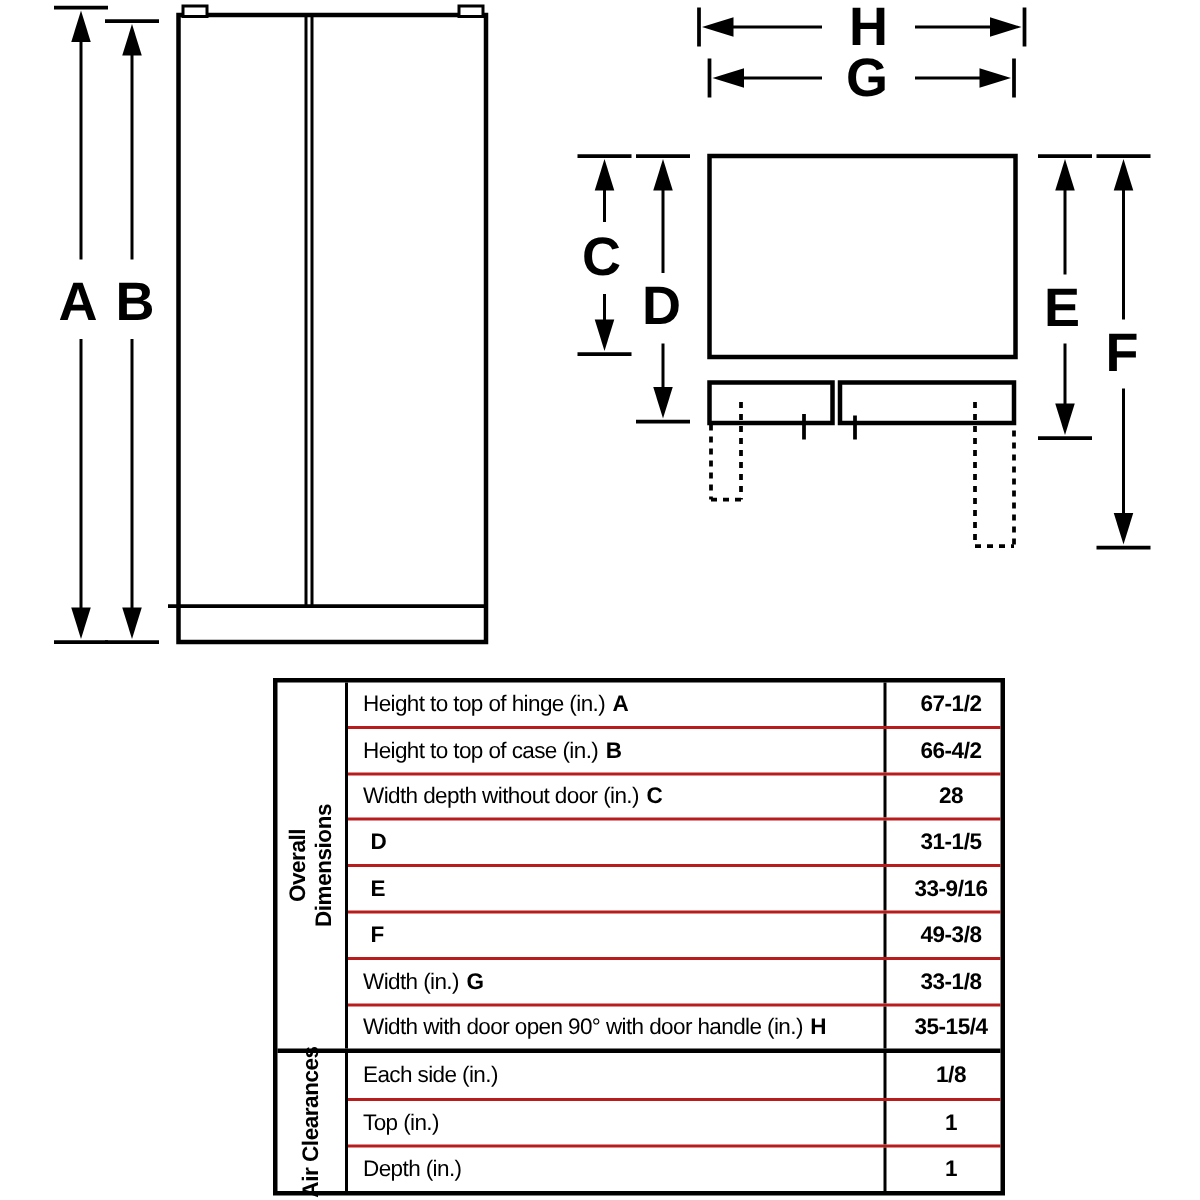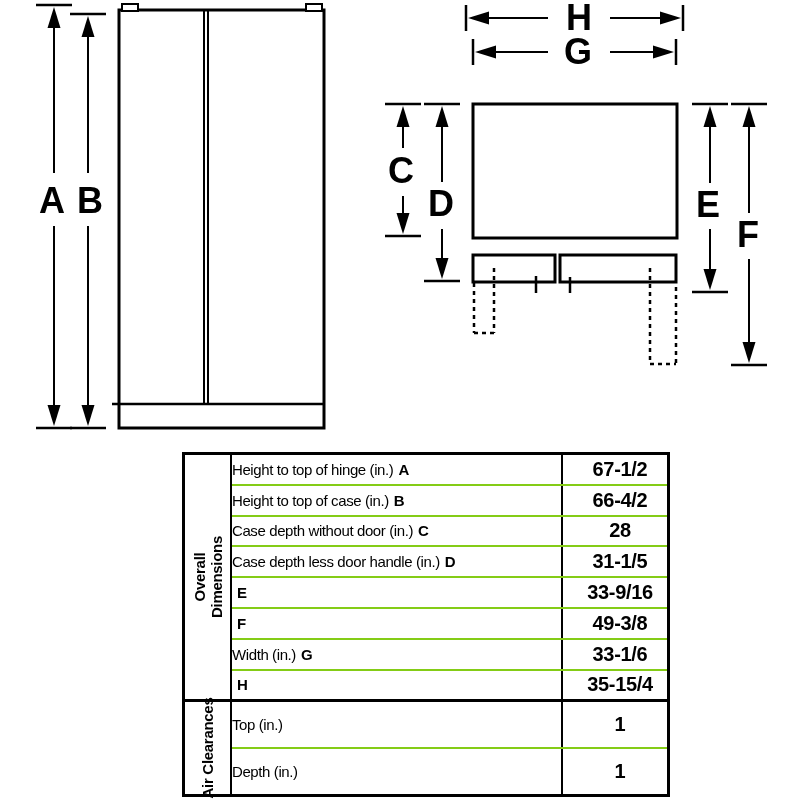--- a/index.html
+++ b/index.html
@@ -46,33 +46,34 @@
     position: absolute; left: 50%; top: 50%;
     width: 112px;
     transform: translate(-50%, -50%) rotate(-90deg);
     text-align: center;
     font-size: 15px; font-weight: 700; line-height: 1.1;
     letter-spacing: -0.3px;
     white-space: normal;
   }
   .tg-rows { flex: 1; display: flex; flex-direction: column; min-width: 0; }
   .tr { flex: 1; display: flex; min-height: 0; }
-  .tr + .tr { border-top: 2px solid #84cc16; }
+  .tr + .tr { border-top: 2px solid #b91c1c; }
   .td-desc {
     flex: 1; min-width: 0;
     display: flex; align-items: center;
+    padding-left: 10px;
     border-right: 2px solid #000;
     font-size: 15px; letter-spacing: -0.4px;
     white-space: nowrap; overflow: hidden;
   }
   .td-desc .key { font-weight: 700; margin-left: 5px; letter-spacing: 0; }
   .td-val {
-    width: 104px; flex: none;
+    width: 76px; flex: none;
     display: flex; align-items: center; justify-content: center;
-    font-size: 20px; font-weight: 700; letter-spacing: -0.3px; padding-left: 10px;
+    font-size: 15px; font-weight: 700; letter-spacing: -0.3px; padding-left: 10px;
   }
 </style>
 </head>
 <body>
 
 <div class="canvas">
 
   <svg class="diagrams" width="800" height="448" viewBox="0 0 800 448">
 
     <g>
@@ -200,28 +201,27 @@
         </div>
         <div class="tr">
           <div class="td-desc">
               <span>Height to top of case (in.)</span>
               <span class="key">B</span>
             </div>
           <div class="td-val">66-4/2</div>
         </div>
         <div class="tr">
           <div class="td-desc">
-              <span>Case depth without door (in.)</span>
+              <span>Width depth without door (in.)</span>
               <span class="key">C</span>
             </div>
           <div class="td-val">28</div>
         </div>
         <div class="tr">
           <div class="td-desc">
-              <span>Case depth less door handle (in.)</span>
               <span class="key">D</span>
             </div>
           <div class="td-val">31-1/5</div>
         </div>
         <div class="tr">
           <div class="td-desc">
               <span class="key">E</span>
             </div>
           <div class="td-val">33-9/16</div>
         </div>
@@ -229,38 +229,45 @@
           <div class="td-desc">
               <span class="key">F</span>
             </div>
           <div class="td-val">49-3/8</div>
         </div>
         <div class="tr">
           <div class="td-desc">
               <span>Width (in.)</span>
               <span class="key">G</span>
             </div>
-          <div class="td-val">33-1/6</div>
-        </div>
-        <div class="tr">
-          <div class="td-desc">
+          <div class="td-val">33-1/8</div>
+        </div>
+        <div class="tr">
+          <div class="td-desc">
+              <span>Width with door open 90° with door handle (in.)</span>
               <span class="key">H</span>
             </div>
           <div class="td-val">35-15/4</div>
         </div>
       </div>
     </div>
 
     <div class="tg tg-air">
       <div class="tg-label">
         <div class="rot">Air Clearances</div>
       </div>
       <div class="tg-rows">
         <div class="tr">
           <div class="td-desc">
+              <span>Each side (in.)</span>
+            </div>
+          <div class="td-val">1/8</div>
+        </div>
+        <div class="tr">
+          <div class="td-desc">
               <span>Top (in.)</span>
             </div>
           <div class="td-val">1</div>
         </div>
         <div class="tr">
           <div class="td-desc">
               <span>Depth (in.)</span>
             </div>
           <div class="td-val">1</div>
         </div>

